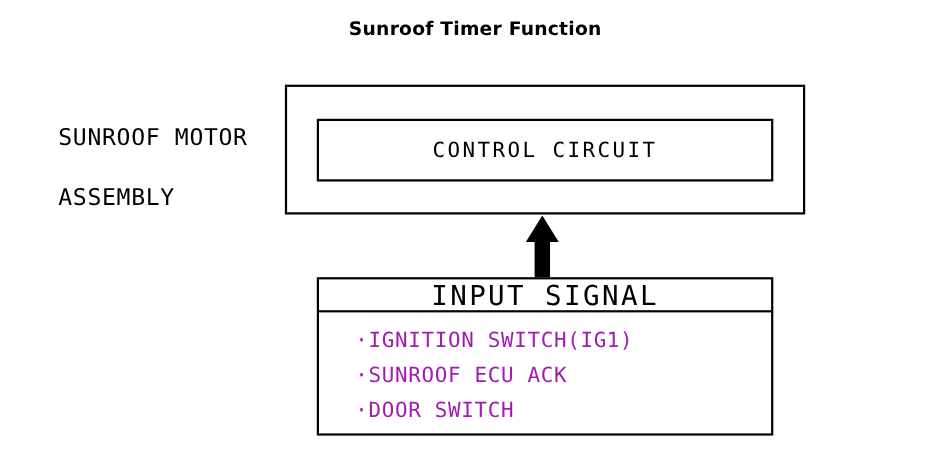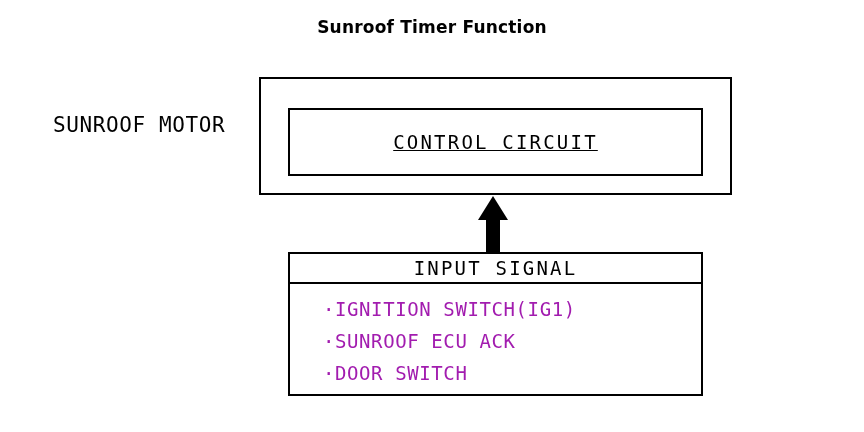--- a/index.html
+++ b/index.html
@@ -56,28 +56,27 @@
     box-sizing: border-box;
     background: #ffffff;
   }
 
   
   .inner-box {
     position: absolute;
     left: 288px;
     top: 108px;
     width: 415px;
-    height: 68px;
+    height: 57px;
     border: 2px solid #000000;
     box-sizing: border-box;
     background: #ffffff;
     display: flex;
     align-items: center;
     justify-content: center;
-    text-decoration: underline;
   }
   .inner-box-text {
     font-family: "DejaVu Sans Mono", monospace;
     font-size: 19px;
     letter-spacing: 2.2px;
     color: #000000;
     white-space: nowrap;
   }
 
   
@@ -102,21 +101,21 @@
   }
   .input-header {
     height: 28px;
     border-bottom: 2px solid #000000;
     display: flex;
     align-items: center;
     justify-content: center;
   }
   .input-header-text {
     font-family: "DejaVu Sans Mono", monospace;
-    font-size: 19px;
+    font-size: 25px;
     letter-spacing: 2.2px;
     color: #000000;
     white-space: nowrap;
   }
   .input-list {
     padding: 9px 0 0 33px;
   }
   .input-item {
     font-family: "DejaVu Sans Mono", monospace;
     font-size: 19px;
@@ -132,20 +131,21 @@
 </style>
 </head>
 <body>
 
 <div id="canvas">
 
   <div class="title">Sunroof Timer Function</div>
 
   <div class="assembly-label">
     <div>SUNROOF MOTOR</div>
+    <div>ASSEMBLY</div>
   </div>
 
   <div class="outer-box"></div>
 
   <div class="inner-box">
     <span class="inner-box-text">CONTROL CIRCUIT</span>
   </div>
 
   <div class="arrow">
     <svg width="36" height="58" viewBox="0 0 36 58" xmlns="http://www.w3.org/2000/svg">

